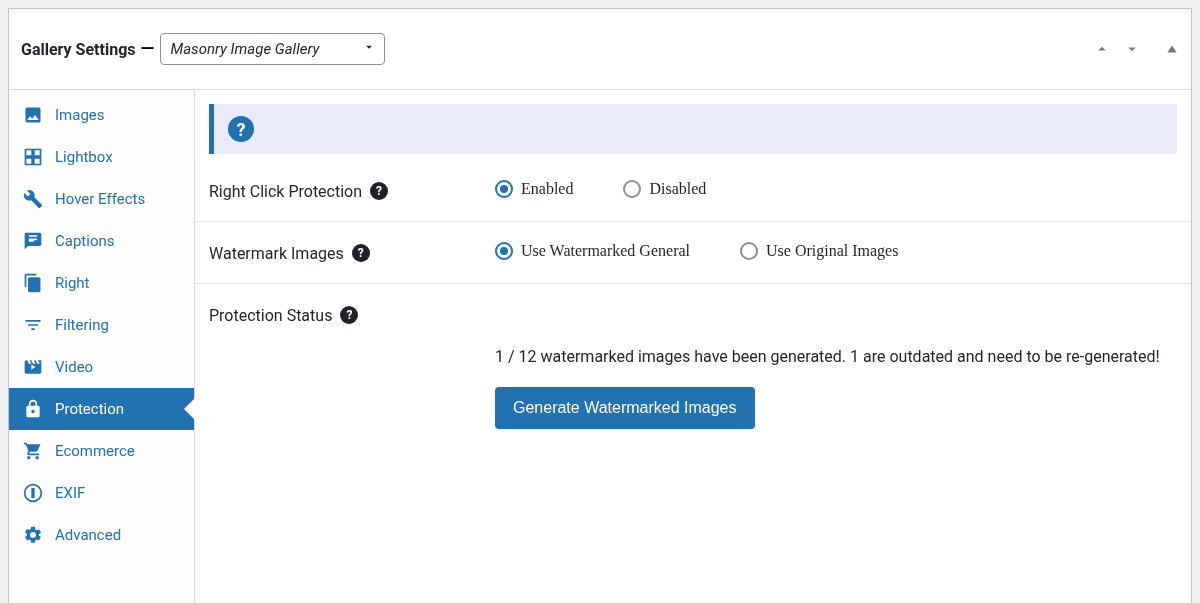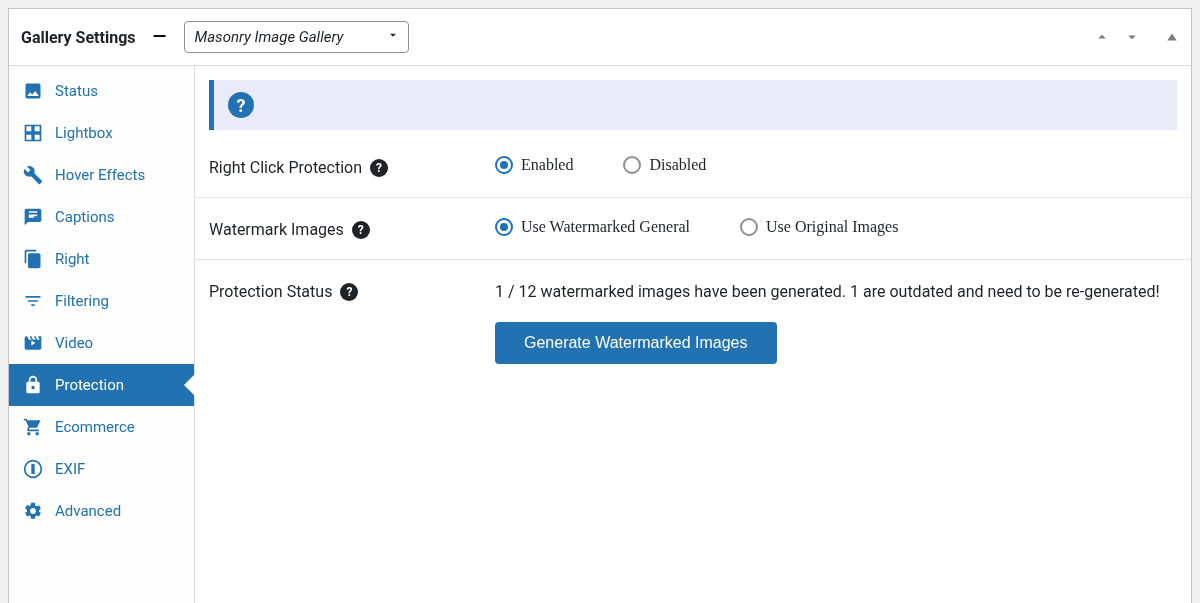--- a/index.html
+++ b/index.html
@@ -22,23 +22,23 @@
     padding:8px;
   }
   .panel{
     width:1184px;
     background:#fff;
     border:1px solid var(--border);
   }
   .panel-header{
     display:flex;
     align-items:center;
-    padding:12px 12px;
+    padding:24px 12px;
     border-bottom:1px solid #dcdcde;
-    gap:16px;
+    gap:4px;
   }
   .panel-title{
     font-weight:700;
     font-size:16px;
     color:#1d2327;
   }
   .dash{
     width:16px;text-align:center;
     color:#000;
     font-weight:600;
@@ -122,21 +122,21 @@
   .setting-row{
     display:flex;
     align-items:flex-start;
     padding:20px 14px 20px 14px;
     border-bottom:1px solid var(--row-border);
     gap:40px;
   }
   .setting-row:last-of-type{border-bottom:none;}
   .setting-label{
     width:246px;
-    display:flex;align-items:flex-end;gap:8px;
+    display:flex;align-items:flex-start;gap:8px;
     font-size:16px;
     color:#1d2327;
     padding-top:2px;
   }
   .help{
     width:18px;height:18px;border-radius:50%;
     background:#1d2327;color:#fff;
     display:flex;align-items:center;justify-content:center;
     font-size:12px;font-weight:700;
     flex:0 0 auto;
@@ -147,27 +147,27 @@
   .radio{display:flex;align-items:center;gap:8px;cursor:pointer;font-family:Liberation Serif, serif;}
   .radio .dot{
     width:18px;height:18px;border:2px solid #8c8f94;border-radius:50%;
     position:relative;flex:0 0 auto;background:#fff;
   }
   .radio.checked .dot{border-color:var(--blue);}
   .radio.checked .dot::after{
     content:"";position:absolute;left:3px;top:3px;width:8px;height:8px;border-radius:50%;background:var(--blue);
   }
 
-  .status-text{margin-bottom:18px;line-height:1.5;}
+  .status-text{margin-bottom:18px;line-height:1.5;margin-top:41px;}
   .btn-primary{
     background:var(--blue);
     color:#fff;
     border:none;
     border-radius:4px;
-    padding:12px 29px;
+    padding:12px 18px;
     font-size:16px;
     cursor:pointer;
   }
 </style>
 </head>
 <body>
 
 <div class="panel">
 
   <div class="panel-header">
@@ -204,21 +204,21 @@
   <div class="panel-body">
 
     <div class="sidebar">
 
       <div class="sidebar-item">
         <span class="icon">
           <svg viewBox="0 0 24 24">
               <path d="M21 19V5a2 2 0 0 0-2-2H5a2 2 0 0 0-2 2v14a2 2 0 0 0 2 2h14a2 2 0 0 0 2-2zM8.5 13.5l2.5 3 3.5-4.5 4.5 6H5l3.5-4.5z"></path>
             </svg>
         </span>
-        <span>Status</span>
+        <span>Images</span>
       </div>
 
 
       <div class="sidebar-item">
         <span class="icon">
           <svg viewBox="0 0 24 24">
               <path d="M3 3h8v8H3V3zm10 0h8v8h-8V3zM3 13h8v8H3v-8zm10 0h8v8h-8v-8z" fill="none" stroke="currentColor" stroke-width="2"></path>
             </svg>
         </span>
         <span>Lightbox</span>

